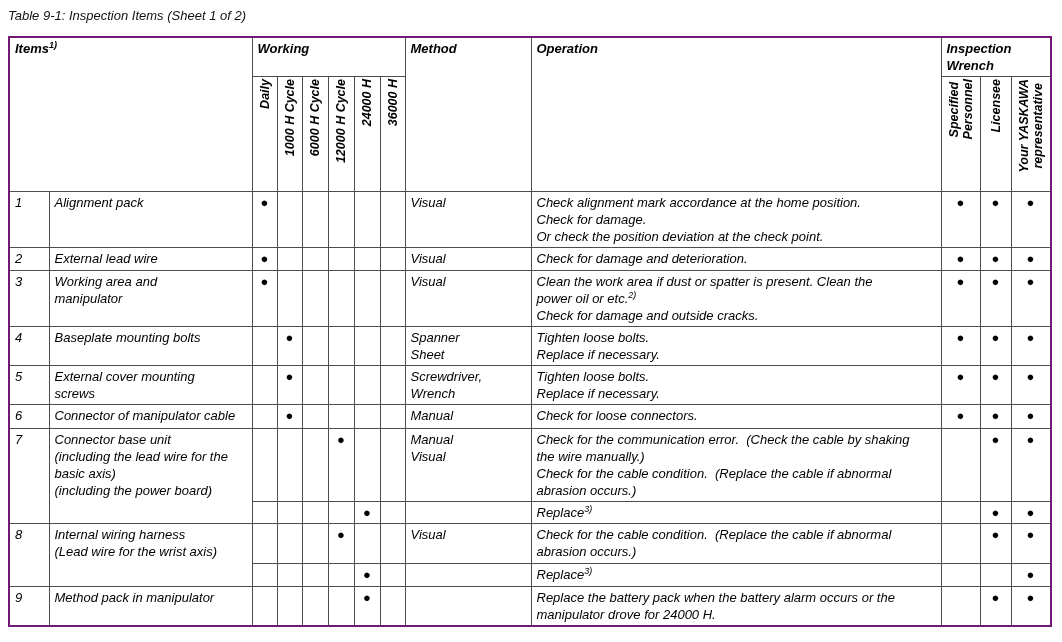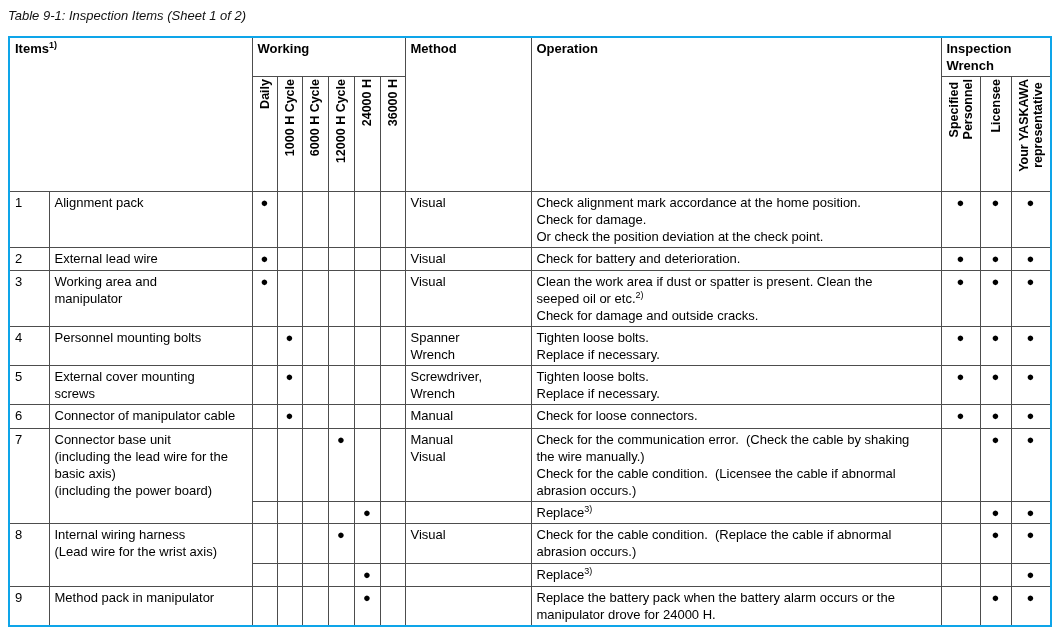--- a/index.html
+++ b/index.html
@@ -1,20 +1,20 @@
 <!DOCTYPE html>
 <html><head>
 <meta charset="utf-8">
 <style>
   html,body { margin:0; padding:0; background:#fff; }
   body { font-family:"Liberation Sans", sans-serif; color:#000; }
   .page { position:relative; width:1062px; height:642px; background:#fff; overflow:hidden; }
   .doc-title { position:absolute; left:8px; top:8px; font-style:italic; font-size:13px; color:#111; }
 
-  table.insp { position:absolute; left:8px; top:36px; border-collapse:collapse; table-layout:fixed; border:2px solid #0ea5e9; }
+  table.insp { position:absolute; left:8px; top:36px; border-collapse:collapse; table-layout:fixed; border:2px solid #701a75;font-style:italic; }
   table.insp td { border:1px solid #4d4d4d; vertical-align:top; padding:2px 5px; font-size:13px; line-height:17px; white-space:pre-wrap; overflow:hidden; }
 
   td.hcell { font-weight:bold; font-size:13px; padding:3px 5px; white-space:pre-line; }
   td.rot { vertical-align:bottom; text-align:center; padding:3px 1px 4px 1px; }
   .vt { display:inline-block; writing-mode:vertical-rl; transform:rotate(180deg); white-space:pre-line; font-weight:bold; font-size:12.5px; line-height:14px; }
 
   td.no { text-align:left; padding-left:8px; }
   td.dot { text-align:center; padding:3px 0; font-size:12px; line-height:14px; }
   td.method, td.op, td.item { white-space:pre-wrap; }
   sup { font-size:9px; line-height:0; }
@@ -89,56 +89,56 @@
     <tr style="height:23px">
       <td class="no">2</td>
       <td class="item">External lead wire</td>
       <td class="dot">●</td>
       <td class="dot"></td>
       <td class="dot"></td>
       <td class="dot"></td>
       <td class="dot"></td>
       <td class="dot"></td>
       <td class="method">Visual</td>
-      <td class="op">Check for battery and deterioration.</td>
+      <td class="op">Check for damage and deterioration.</td>
       <td class="dot">●</td>
       <td class="dot">●</td>
       <td class="dot">●</td>
     </tr>
 
     <tr style="height:56px" class="lt">
       <td class="no">3</td>
       <td class="item">Working area and
 manipulator</td>
       <td class="dot">●</td>
       <td class="dot"></td>
       <td class="dot"></td>
       <td class="dot"></td>
       <td class="dot"></td>
       <td class="dot"></td>
       <td class="method">Visual</td>
       <td class="op"><span>Clean the work area if dust or spatter is present. Clean the
-seeped oil or etc.</span><sup>2)</sup><span>
+power oil or etc.</span><sup>2)</sup><span>
 Check for damage and outside cracks.</span></td>
       <td class="dot">●</td>
       <td class="dot">●</td>
       <td class="dot">●</td>
     </tr>
 
     <tr style="height:39px">
       <td class="no">4</td>
-      <td class="item">Personnel mounting bolts</td>
+      <td class="item">Baseplate mounting bolts</td>
       <td class="dot"></td>
       <td class="dot">●</td>
       <td class="dot"></td>
       <td class="dot"></td>
       <td class="dot"></td>
       <td class="dot"></td>
       <td class="method">Spanner
-Wrench</td>
+Sheet</td>
       <td class="op">Tighten loose bolts.
 Replace if necessary.</td>
       <td class="dot">●</td>
       <td class="dot">●</td>
       <td class="dot">●</td>
     </tr>
 
     <tr style="height:38px">
       <td class="no">5</td>
       <td class="item">External cover mounting
@@ -183,21 +183,21 @@
       <td class="dot"></td>
       <td class="dot"></td>
       <td class="dot"></td>
       <td class="dot">●</td>
       <td class="dot"></td>
       <td class="dot"></td>
       <td class="method">Manual
 Visual</td>
       <td class="op">Check for the communication error.  (Check the cable by shaking
 the wire manually.)
-Check for the cable condition.  (Licensee the cable if abnormal
+Check for the cable condition.  (Replace the cable if abnormal
 abrasion occurs.)</td>
       <td class="dot"></td>
       <td class="dot">●</td>
       <td class="dot">●</td>
     </tr>
 
     <tr style="height:22px" class="lt">
       <td class="dot"></td>
       <td class="dot"></td>
       <td class="dot"></td>

